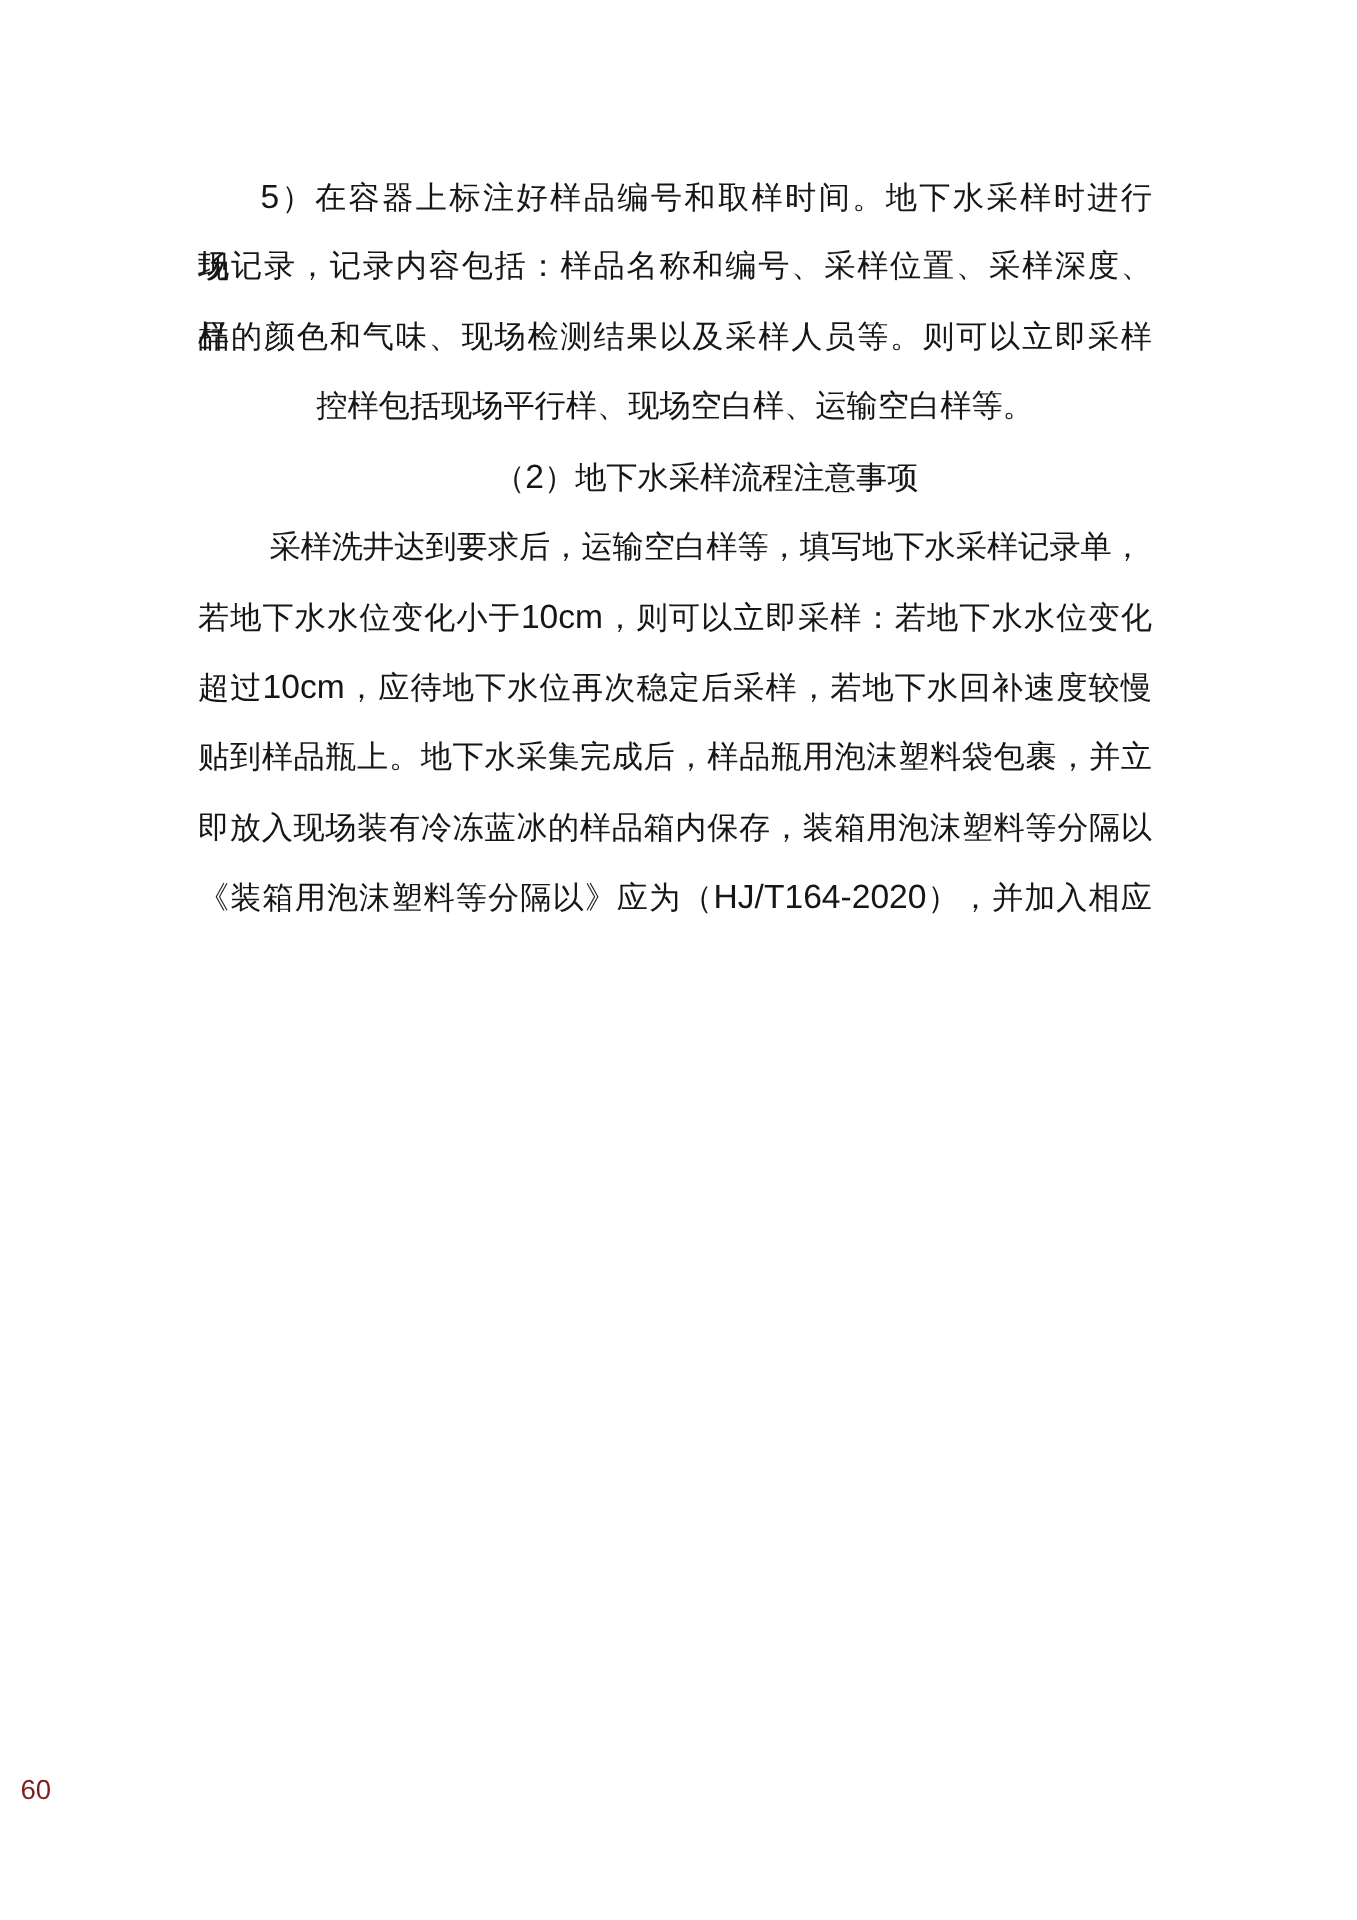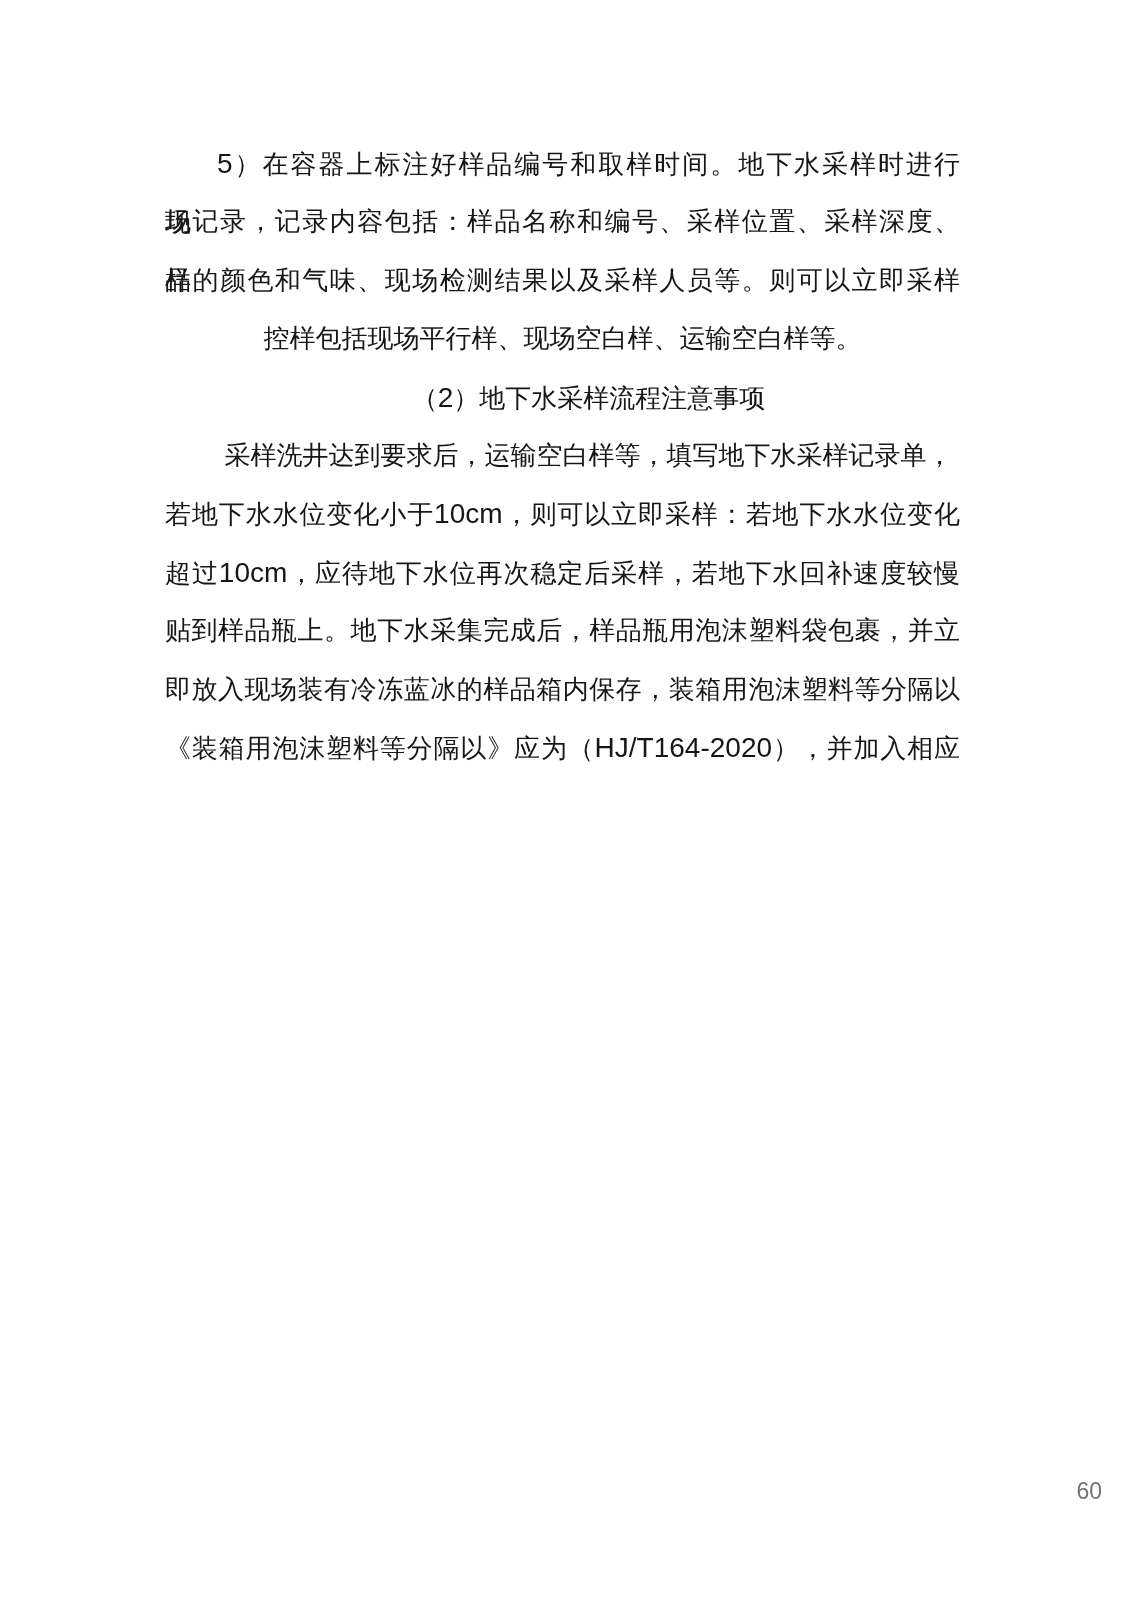--- a/index.html
+++ b/index.html
@@ -38,27 +38,27 @@
     text-justify: inter-character;
   }
   .line.indent { text-indent: 2em; }
   .latin {
     font-family: "Liberation Sans", sans-serif;
     font-size: 28px;
   }
   .cjk { }
   .page-number {
     position: absolute;
-    left: 0;
+    left: 17px;
     top: 1478px;
     width: 100%;
-    text-align: right;
+    text-align: left;
     font-family: "Liberation Sans", sans-serif;
     font-size: 23px;
-    color: #737373;
+    color: #7f1d1d;
   }
 </style>
 </head>
 <body>
 
 <div class="page">
   <div class="text-block">
       <div class="line indent justify"><span class="latin">5</span><span class="cjk">）在容器上标注好样品编号和取样时间。地下水采样时进行　现</span></div>
       <div class="line justify"><span class="cjk">场记录，记录内容包括：样品名称和编号、采样位置、采样深度、　样</span></div>
       <div class="line justify"><span class="cjk">品的颜色和气味、现场检测结果以及采样人员等。则可以立即采样</span></div>

